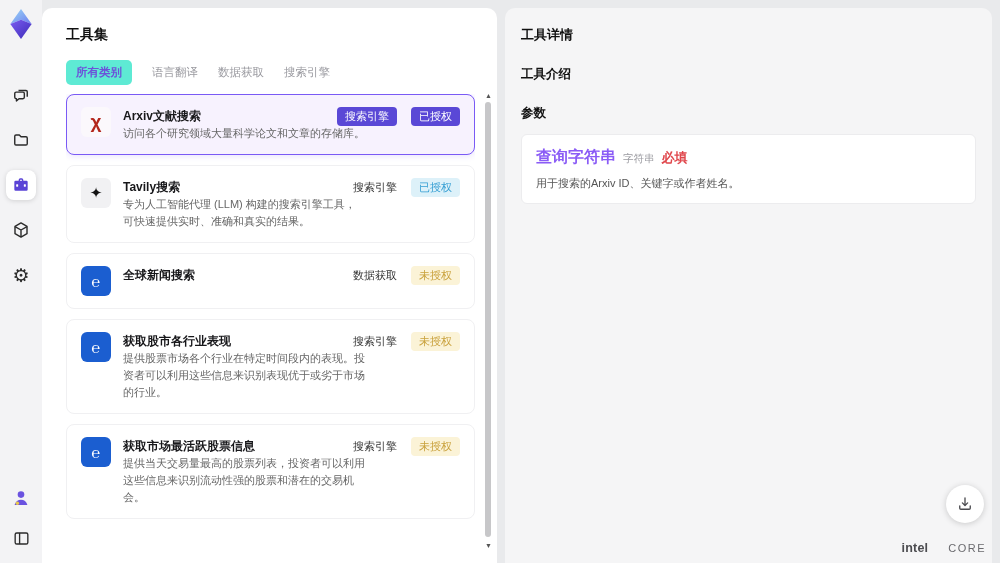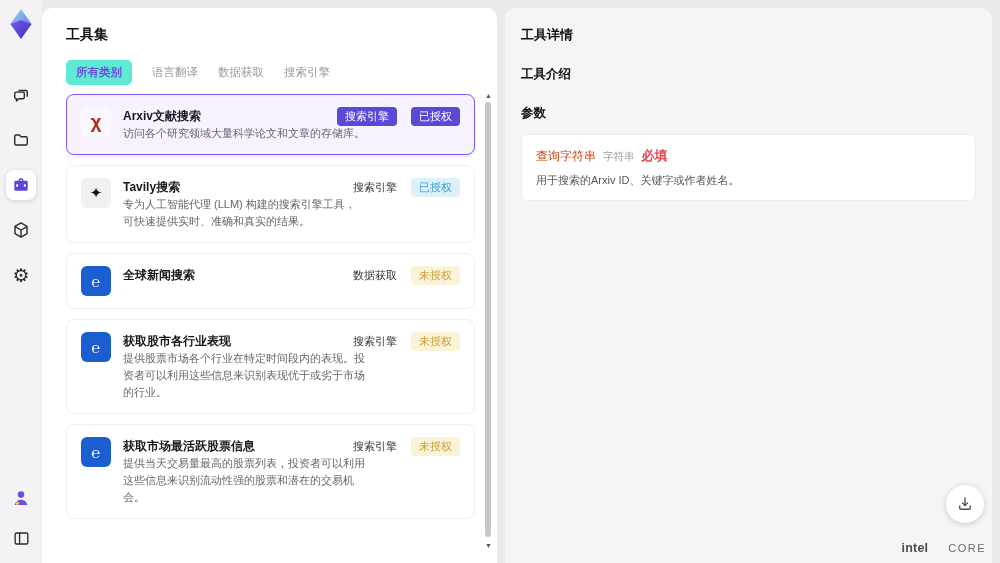--- a/index.html
+++ b/index.html
@@ -75,21 +75,21 @@
   .section-h { font-size:12.5px; font-weight:bold; color:#111; margin-top:22px; }
   .intro-box {
     margin-top:12px; background:#fff; border:1px solid #e8e8ea; border-radius:6px;
     padding:11px 14px; font-size:11px; color:#3c3c40;
   }
   .param-box {
     margin-top:12px; background:#fff; border:1px solid #ececee; border-radius:6px;
     padding:12px 14px;
   }
   .param-head { display:flex; align-items:baseline; gap:7px; }
-  .param-name { font-size:12px; font-weight:normal; color:#c2410c; }
+  .param-name { font-size:16px; font-weight:bold; color:#8b5cf6; }
   .param-type { font-size:10.5px; color:#9a9aa0; }
   .param-req  { font-size:13px; color:#e0474c;font-weight:bold; }
   .param-desc { font-size:11px; color:#555; margin-top:8px; }
 
   
   .fab {
     position:absolute; right:16px; bottom:40px; width:38px; height:38px; border-radius:50%;
     background:#fff; box-shadow:0 1px 6px rgba(0,0,0,.18); display:flex; align-items:center;
     justify-content:center; cursor:pointer;
   }

